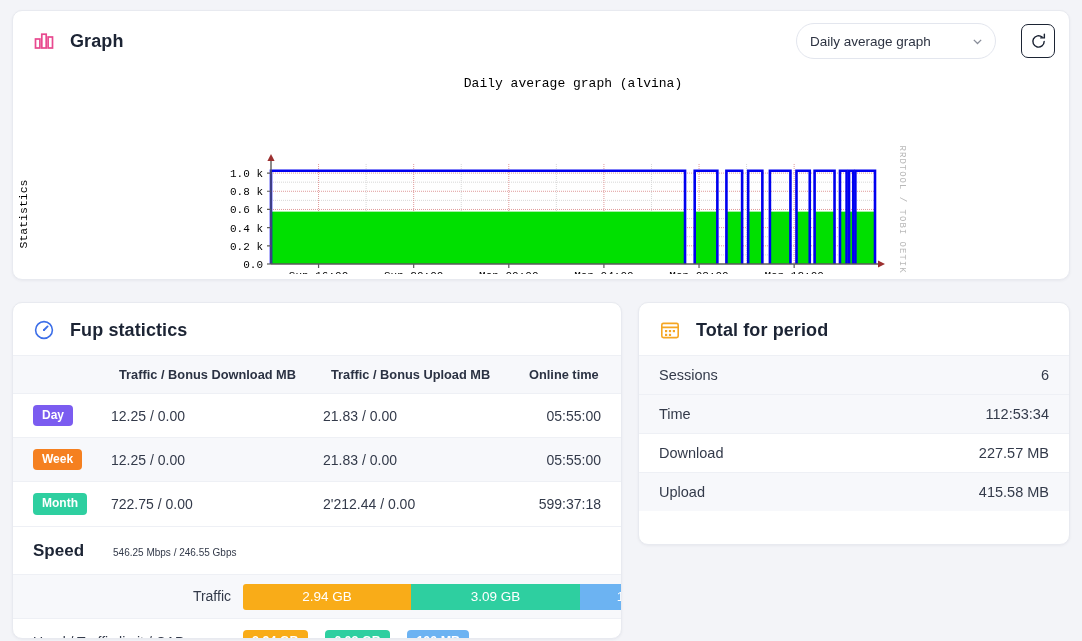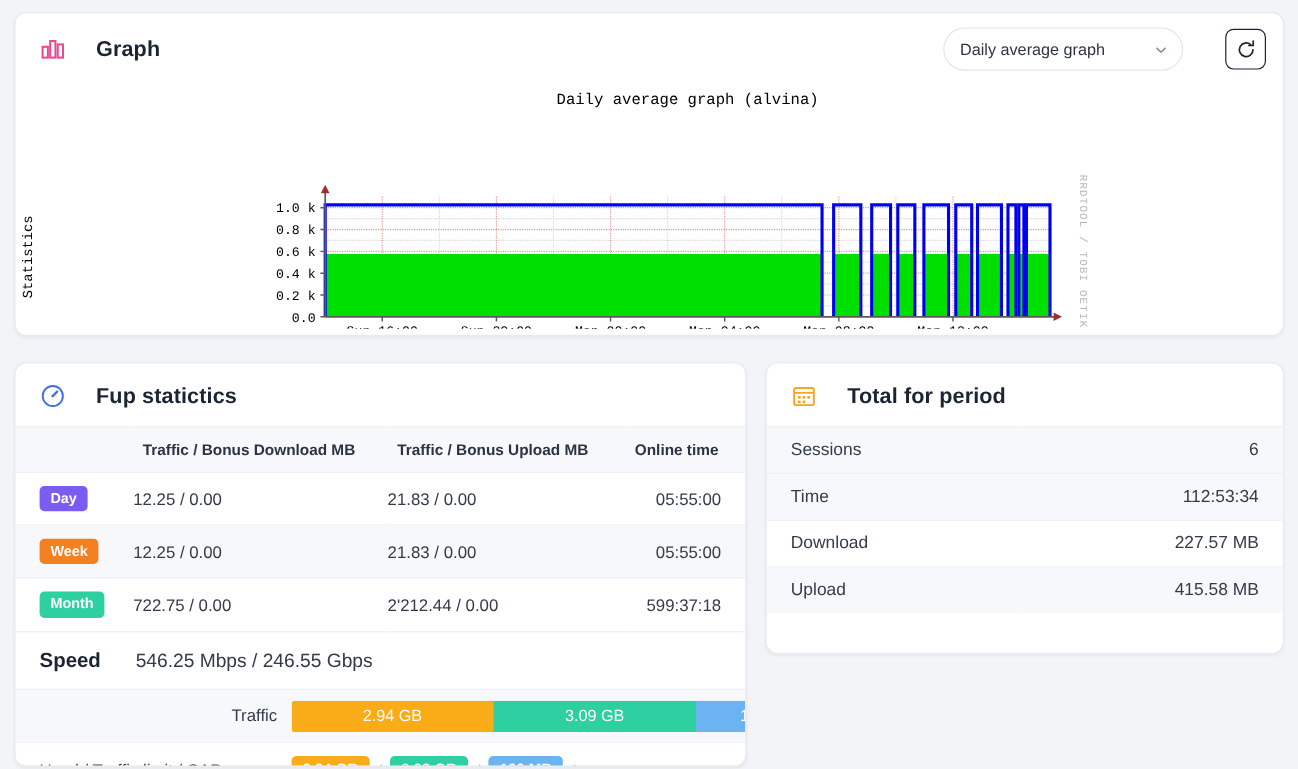--- a/index.html
+++ b/index.html
@@ -20,21 +20,21 @@
     box-shadow: 0 1px 3px rgba(20,25,60,0.05);
     position: absolute;
     overflow: hidden;
   }
   #graph-card { left: 12px; top: 10px; width: 1058px; height: 270px; }
   #fup-card   { left: 12px; top: 302px; width: 610px; height: 337px; }
   #total-card { left: 638px; top: 302px; width: 432px; height: 243px; }
 
   
   .card-head {
-    display: flex; align-items: center; gap: 25px;
+    display: flex; align-items: center; gap: 15px;
     padding: 16px 20px 14px 20px;
   }
   .card-title {
     font-size: 18px; font-weight: 700; color: #1c2434; letter-spacing: .1px;
   }
   .hdr-icon { width: 22px; height: 22px; display: block; flex: none; }
 
   
   #graph-card .card-head { padding: 12px 14px 10px 20px; }
   .head-spacer { flex: 1; }
@@ -99,21 +99,21 @@
   .badge.day   { background: #7b5cf0; }
   .badge.week  { background: #f58020; }
   .badge.month { background: #2ecfa0; }
 
   
   .speed-row {
     display: flex; align-items: baseline; gap: 29px;
     padding: 14px 20px 13px 20px;
   }
   .speed-label { font-size: 17px; font-weight: 700; color: #1c2434; }
-  .speed-value { font-size: 16px; color: #333a4a; }
+  .speed-value { font-size: 10px; color: #333a4a; }
 
   .bar-row {
     display: flex; align-items: center;
     border-top: 1px solid #eef0f5;
     background: #f7f8fb;
     height: 44px;
     padding-left: 20px;
     position: relative;
     overflow: hidden;
     text-align: right;

